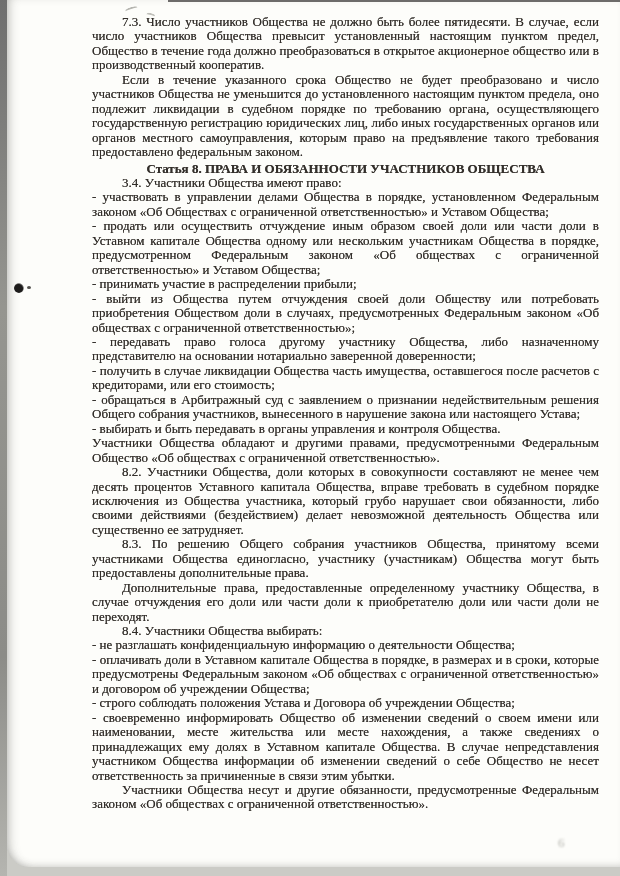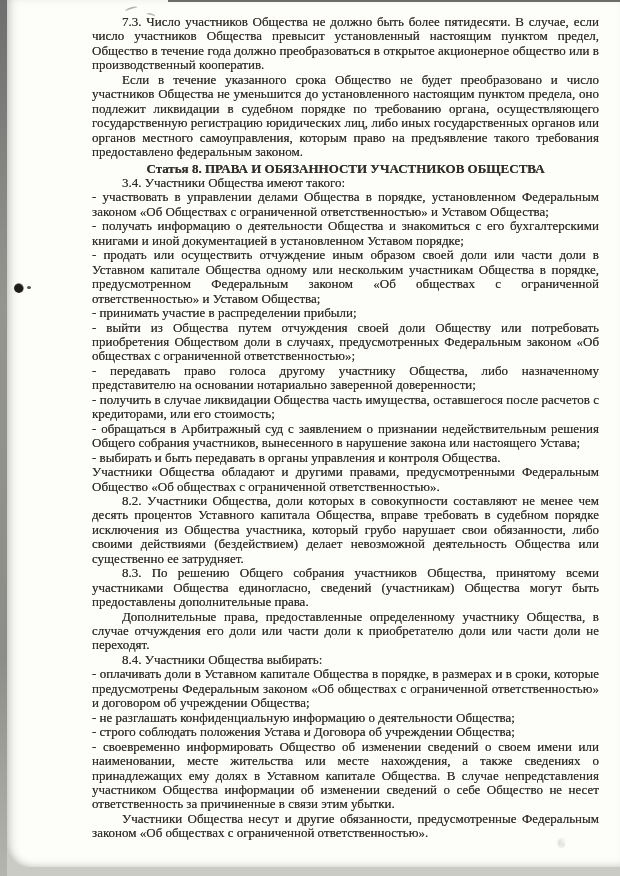--- a/index.html
+++ b/index.html
@@ -96,44 +96,43 @@
     <div class="faint-digit">6</div>
 
     <div class="text-col">
 
       <p class="ind"><b>7.3.</b> <span>Число участников Общества не должно быть более пятидесяти. В случае, если число участников Общества превысит установленный настоящим пунктом предел, Общество в течение года должно преобразоваться в открытое акционерное общество или в производственный кооператив.</span></p>
 
       <p class="ind">Если в течение указанного срока Общество не будет преобразовано и число участников Общества не уменьшится до установленного настоящим пунктом предела, оно подлежит ликвидации в судебном порядке по требованию органа, осуществляющего государственную регистрацию юридических лиц, либо иных государственных органов или органов местного самоуправления, которым право на предъявление такого требования предоставлено федеральным законом.</p>
 
       <h2>Статья 8. ПРАВА И ОБЯЗАННОСТИ УЧАСТНИКОВ ОБЩЕСТВА</h2>
 
-      <p class="ind"><b>3.4.</b> <span>Участники Общества</span> <b>имеют такого:</b></p>
+      <p class="ind"><b>3.4.</b> <span>Участники Общества</span> <b>имеют право:</b></p>
 
       <p>- участвовать в управлении делами Общества в порядке, установленном Федеральным законом «Об Обществах с ограниченной ответственностью» и Уставом Общества;</p>
-      <p>- получать информацию о деятельности Общества и знакомиться с его бухгалтерскими книгами и иной документацией в установленном Уставом порядке;</p>
       <p>- продать или осуществить отчуждение иным образом своей доли или части доли в Уставном капитале Общества одному или нескольким участникам Общества в порядке, предусмотренном Федеральным законом «Об обществах с ограниченной ответственностью» и Уставом Общества;</p>
       <p>- принимать участие в распределении прибыли;</p>
       <p>- выйти из Общества путем отчуждения своей доли Обществу или потребовать приобретения Обществом доли в случаях, предусмотренных Федеральным законом «Об обществах с ограниченной ответственностью»;</p>
       <p>- передавать право голоса другому участнику Общества, либо назначенному представителю на основании нотариально заверенной доверенности;</p>
       <p>- получить в случае ликвидации Общества часть имущества, оставшегося после расчетов с кредиторами, или его стоимость;</p>
       <p>- обращаться в Арбитражный суд с заявлением о признании недействительным решения Общего собрания участников, вынесенного в нарушение закона или настоящего Устава;</p>
       <p>- выбирать и быть передавать в органы управления и контроля Общества.</p>
 
       <p>Участники Общества обладают и другими правами, предусмотренными Федеральным Общество «Об обществах с ограниченной ответственностью».</p>
 
       <p class="ind"><b>8.2.</b> <span>Участники Общества, доли которых в совокупности составляют не менее чем десять процентов Уставного капитала Общества, вправе требовать в судебном порядке исключения из Общества участника, который грубо нарушает свои обязанности, либо своими действиями (бездействием) делает невозможной деятельность Общества или существенно ее затрудняет.</span></p>
 
-      <p class="ind"><b>8.3.</b> <span>По решению Общего собрания участников Общества, принятому всеми участниками Общества единогласно, сведений (участникам) Общества могут быть предоставлены дополнительные права.</span></p>
+      <p class="ind"><b>8.3.</b> <span>По решению Общего собрания участников Общества, принятому всеми участниками Общества единогласно, участнику (участникам) Общества могут быть предоставлены дополнительные права.</span></p>
 
       <p class="ind">Дополнительные права, предоставленные определенному участнику Общества, в случае отчуждения его доли или части доли к приобретателю доли или части доли не переходят.</p>
 
       <p class="ind"><b>8.4.</b> <span>Участники Общества</span> <b>выбирать:</b></p>
 
+      <p>- не разглашать конфиденциальную информацию о деятельности Общества;</p>
       <p>- оплачивать доли в Уставном капитале Общества в порядке, в размерах и в сроки, которые предусмотрены Федеральным законом «Об обществах с ограниченной ответственностью» и договором об учреждении Общества;</p>
-      <p>- не разглашать конфиденциальную информацию о деятельности Общества;</p>
       <p>- строго соблюдать положения Устава и Договора об учреждении Общества;</p>
       <p>- своевременно информировать Общество об изменении сведений о своем имени или наименовании, месте жительства или месте нахождения, а также сведениях о принадлежащих ему долях в Уставном капитале Общества. В случае непредставления участником Общества информации об изменении сведений о себе Общество не несет ответственность за причиненные в связи этим убытки.</p>
 
       <p class="ind">Участники Общества несут и другие обязанности, предусмотренные Федеральным законом «Об обществах с ограниченной ответственностью».</p>
 
     </div>
   </div>
 </div>
 
 </body></html>

